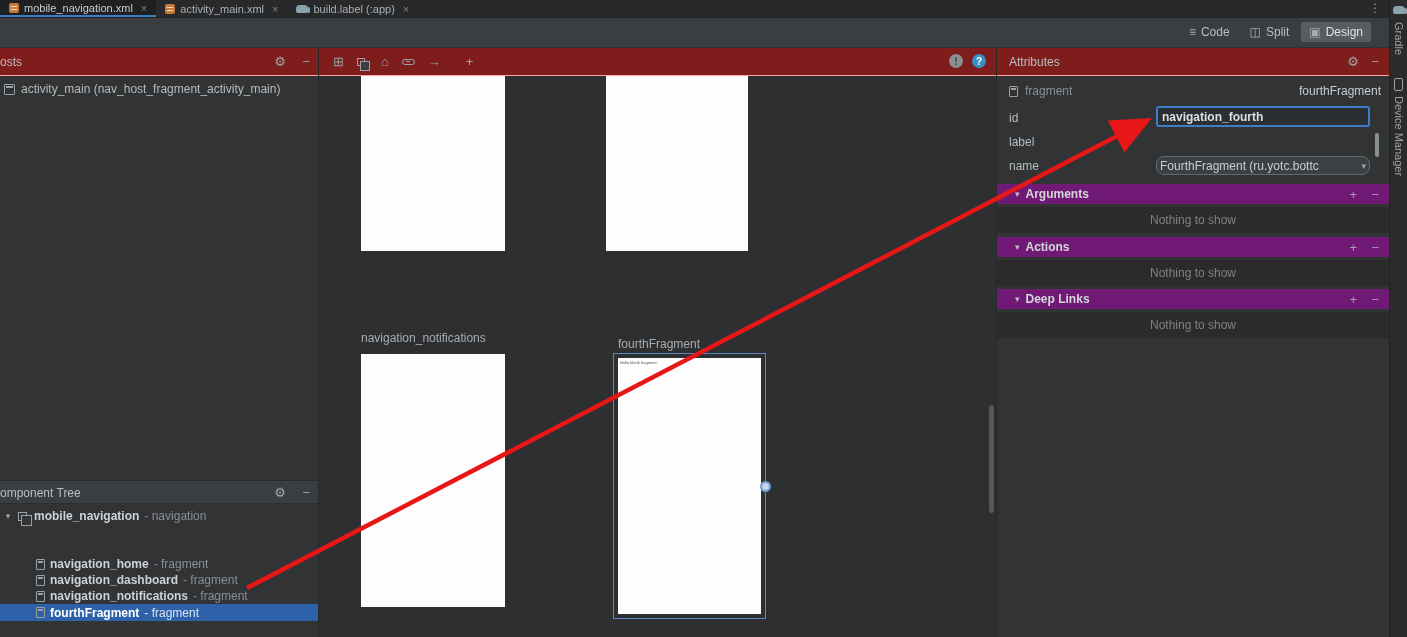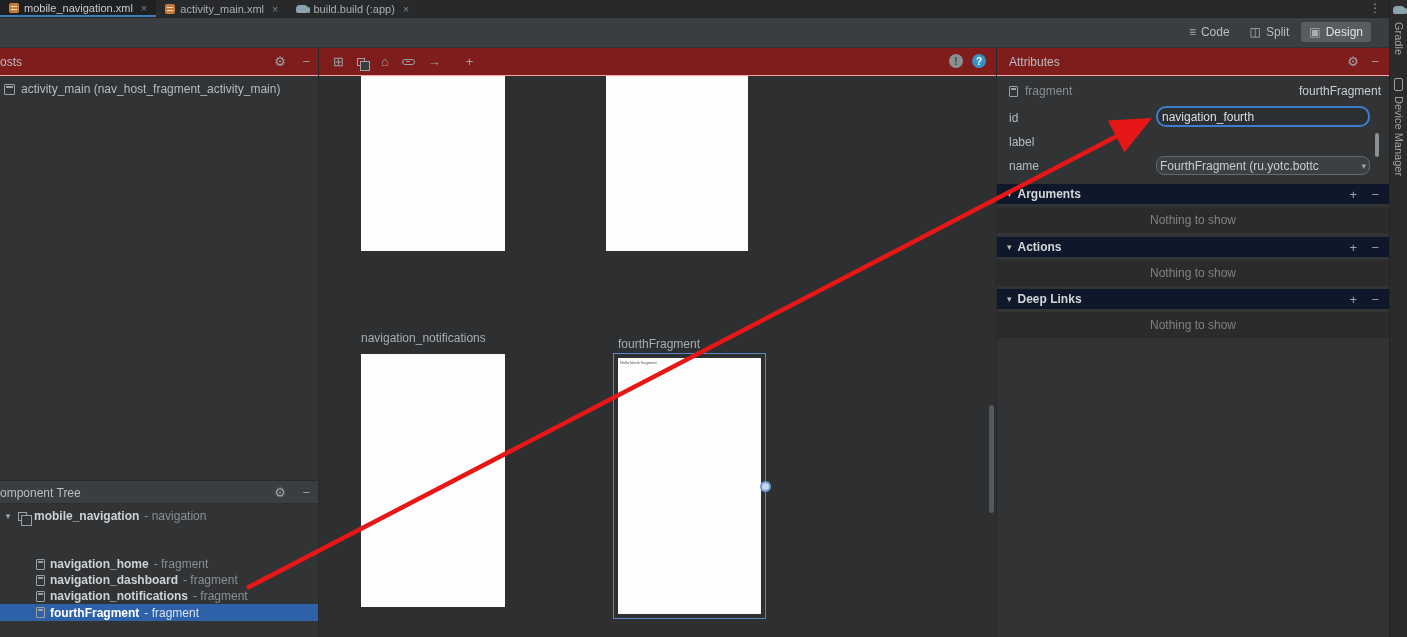--- a/index.html
+++ b/index.html
@@ -87,26 +87,26 @@
   .preview-text { position:absolute; left:2px; top:2px; font-size:4px; color:#555; }
   .handle { position:absolute; left:441px; top:405px; width:11px; height:11px; border:2px solid #6f9bd8; border-radius:50%; background:#c7d7ee; }
   .canvas-scroll { position:absolute; left:670px; top:329px; width:5px; height:108px; background:#55595c; border-radius:3px; }
 
   
   .attr { position:absolute; left:997px; top:76px; width:392px; height:561px; background:#313335; }
   .attr-frag-row { position:absolute; left:12px; right:8px; top:6px; height:18px; display:flex; align-items:center; gap:7px; }
   .attr-frag-row .type { color:#8a8f93; }
   .attr-frag-row .cname { margin-left:auto; color:#c9cdd0; }
   .attr-label { position:absolute; left:12px; color:#b7bcbe; }
-  .attr-input { position:absolute; left:159px; width:214px; height:19px; background:#35383a; border:1px solid #646a6d; color:#c9cdd0; font-family:"Liberation Sans",sans-serif; font-size:12px; padding:4px 4px; border-radius:10px; }
+  .attr-input { position:absolute; left:159px; width:214px; height:19px; background:#35383a; border:1px solid #646a6d; color:#c9cdd0; font-family:"Liberation Sans",sans-serif; font-size:12px; padding:4px 4px; border-radius:3px;font-weight:bold; }
   .attr-input.focused { height:21px; border:2px solid #3d7ecc; background:#2c2f31; color:#dcdfe1; }
   .combo { position:absolute; left:159px; width:214px; height:19px; background:#3c4042; border:1px solid #646a6d; border-radius:2px; display:flex; align-items:center; padding:0 3px; overflow:hidden; white-space:nowrap; color:#c9cdd0; }
   .combo .arrow { margin-left:auto; color:#9da2a6; font-size:9px; }
   .attr-scrollthumb { position:absolute; left:378px; top:57px; width:4px; height:24px; background:#8a8f92; border-radius:2px; }
-  .sect { position:absolute; left:0; width:392px; height:20px; background:#0f172a; display:flex; align-items:center; gap:6px; padding-left:10px; }
+  .sect { position:absolute; left:0; width:392px; height:20px; background:#701a75; display:flex; align-items:center; gap:6px; padding-left:18px; }
   .sect .chev { color:#b9bec1; font-size:9px; }
   .sect .stitle { font-weight:bold; color:#d3d7da; }
   .sect .plus { position:absolute; right:32px; color:#9da2a6; font-size:13px; }
   .sect .sminus { position:absolute; right:10px; color:#9da2a6; font-size:13px; }
   .empty-row { position:absolute; left:0; width:392px; height:26px; background:#2b2b2b; color:#7e8285; text-align:center; line-height:26px; }
 
   
   .vline { position:absolute; top:48px; bottom:0; width:1px; background:#262829; }
 
   
@@ -127,21 +127,21 @@
     <span>mobile_navigation.xml</span>
     <span class="tclose">×</span>
   </div>
   <div class="tab">
     <span class="ticon-xml"></span>
     <span>activity_main.xml</span>
     <span class="tclose">×</span>
   </div>
   <div class="tab">
     <span class="elephant"></span>
-    <span>build.build (:app)</span>
+    <span>build.label (:app)</span>
     <span class="tclose">×</span>
   </div>
   <div class="more">⋮</div>
 </div>
 
 <div class="modebar">
   <div class="modegroup">
     <div class="mode-btn">
       <span class="micon">≡</span>
       <span>Code</span>

